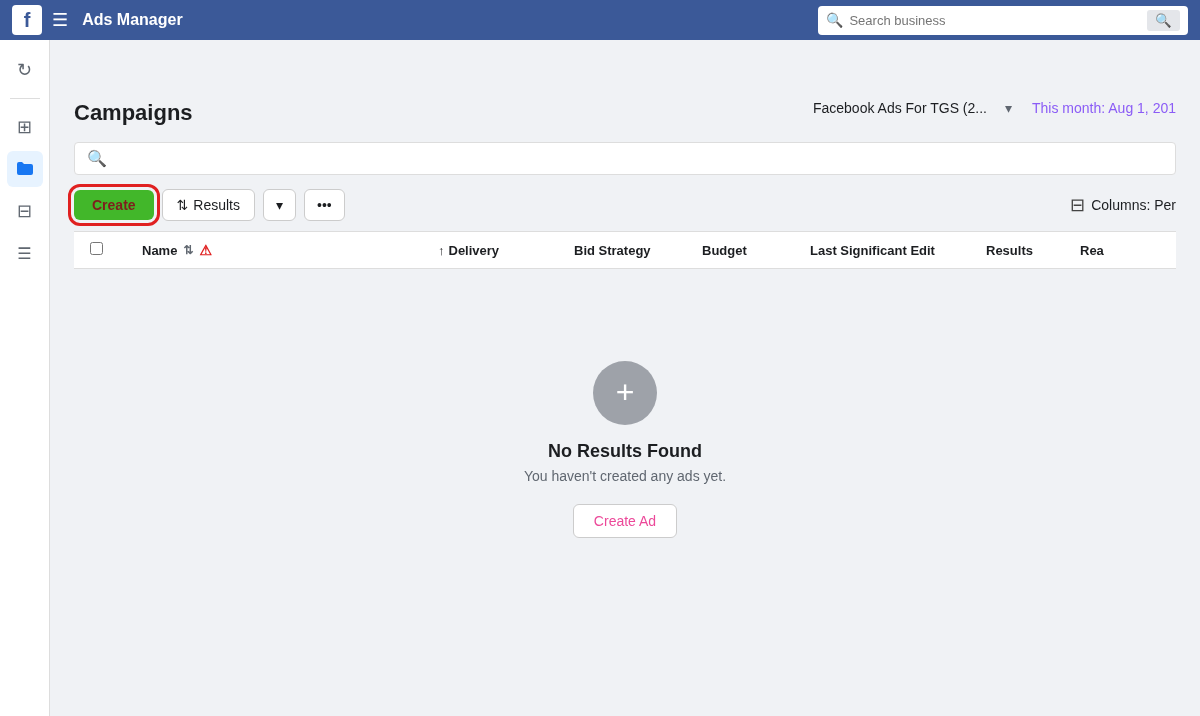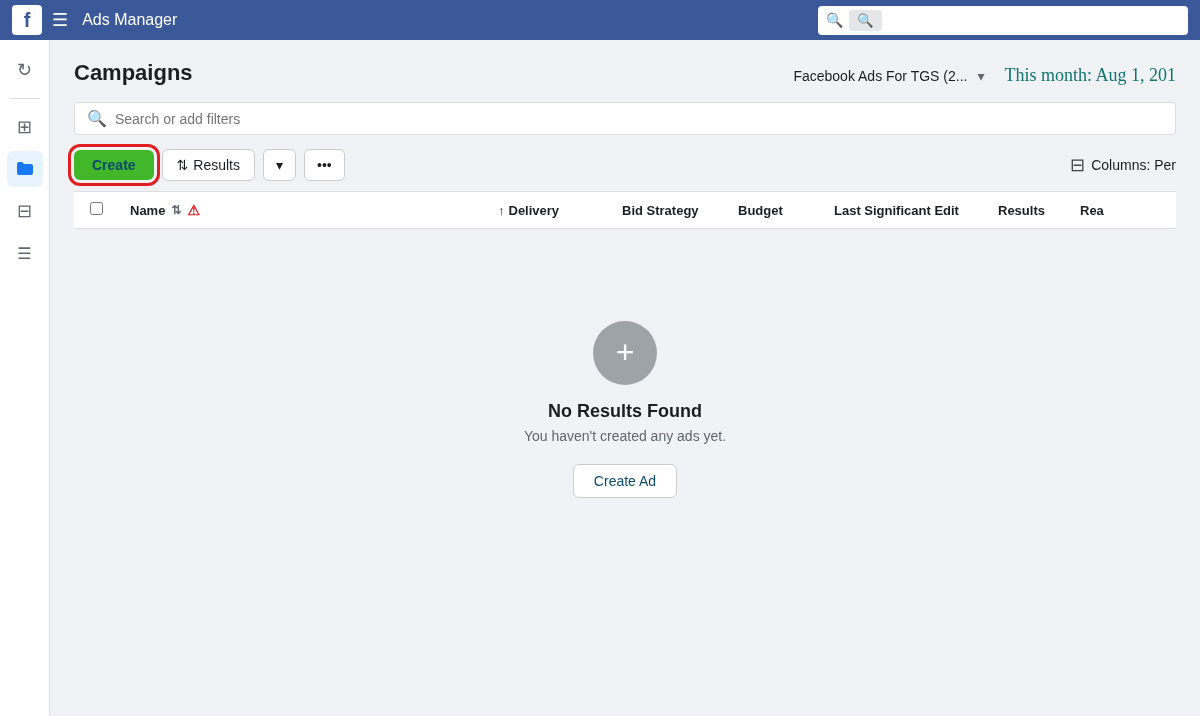--- a/index.html
+++ b/index.html
@@ -22,21 +22,21 @@
       background: white;
       border-radius: 4px;
       display: flex; align-items: center; justify-content: center;
       font-size: 20px; font-weight: bold; color: #3b5998;
       flex-shrink: 0;
     }
     .menu-icon {
       color: white; font-size: 18px; cursor: pointer; margin-right: 4px;
     }
     .nav-title {
-      color: white; font-size: 16px; font-weight: 400;
+      color: white; font-size: 16px; font-weight: 700;
     }
     .search-bar {
       margin-left: auto;
       display: flex;
       align-items: center;
       background: white;
       border-radius: 4px;
       padding: 4px 8px;
       width: 370px;
       gap: 6px;
@@ -78,49 +78,49 @@
       margin-top: 40px;
       margin-left: 50px;
       padding: 20px 24px;
       height: calc(716px - 40px);
       overflow: hidden;
     }
 
     
     .page-header {
       display: flex;
-      align-items: flex-end;
+      align-items: flex-start;
       justify-content: space-between;
       margin-bottom: 16px;
+      margin-top: 40px;
     }
     .page-title {
       font-size: 22px;
       font-weight: 700;
       color: #1c1e21;
     }
     .header-right {
       display: flex;
       align-items: center;
       gap: 20px;
     }
     .account-selector {
       display: flex;
       align-items: center;
-      gap: 10px;
+      gap: 18px;
       cursor: pointer;
       font-size: 14px;
       color: #1c1e21;
     }
     .account-dropdown-icon {
       color: #606770;
     }
     .date-range {
-      font-size: 18px;
-      color: #0f766e;
-      font-family: Liberation Serif, serif;
+      font-size: 14px;
+      color: #8b5cf6;
     }
 
     
     .filter-bar {
       display: flex;
       align-items: center;
       background: white;
       border: 1px solid #ddd;
       border-radius: 4px;
       padding: 6px 12px;
@@ -135,21 +135,21 @@
     
     .toolbar {
       display: flex;
       align-items: center;
       margin-bottom: 0;
       padding-bottom: 10px;
       gap: 8px;
     }
     .btn-create {
       background: #42b72a;
-      color: #0c4a6e;
+      color: #7f1d1d;
       border: none;
       border-radius: 6px;
       padding: 7px 18px;
       font-size: 14px;
       font-weight: 600;
       cursor: pointer;
       outline: 3px solid #e02020;
       outline-offset: 3px;
     }
     .btn-export {
@@ -177,21 +177,21 @@
     }
     .table-header {
       display: flex;
       align-items: center;
       background: white;
       border-bottom: 1px solid #ddd;
       padding: 10px 16px;
       font-size: 13px;
       font-weight: 600;
       color: #1c1e21;
-      gap: 4px;
+      gap: 16px;
     }
     .th-checkbox { width: 36px; flex-shrink: 0; }
     .th-name { flex: 1; min-width: 160px; display: flex; align-items: center; gap: 6px; }
     .th-sort-icon { color: #606770; font-size: 12px; }
     .th-warn { color: #e02020; font-size: 14px; margin-right: 8px; }
     .th-delivery { width: 120px; flex-shrink: 0; display: flex; align-items: center; gap: 4px; }
     .th-bid { width: 112px; flex-shrink: 0; }
     .th-budget { width: 92px; flex-shrink: 0; }
     .th-last-edit { width: 160px; flex-shrink: 0; }
     .th-results { width: 78px; flex-shrink: 0; }
@@ -222,36 +222,37 @@
     .empty-subtitle {
       font-size: 14px; color: #606770; margin-bottom: 20px;
     }
     .btn-create-ad {
       background: white;
       border: 1px solid #ccc;
       border-radius: 6px;
       padding: 8px 20px;
       font-size: 14px;
       cursor: pointer;
-      color: #0c4a6e;
+      color: #ec4899;
     }
 
     .columns-icon { font-size: 18px; color: #444; }
   </style>
 </head>
 <body>
 
 <nav class="top-nav">
   <div class="fb-logo">
     <span>f</span>
   </div>
   <span class="menu-icon">☰</span>
   <span class="nav-title">Ads Manager</span>
   <div class="search-bar">
     <span style="color:#888;">🔍</span>
+    <input type="text" placeholder="Search business" style="">
     <button class="search-btn">🔍</button>
   </div>
 </nav>
 
 <aside class="sidebar">
   <div class="sidebar-item" style="font-size:18px;">↻</div>
   <div class="sidebar-divider"></div>
   <div class="sidebar-item" style="font-size:18px;">⊞</div>
   <div class="sidebar-item active" style="font-size:18px;">
     <svg width="20" height="20" viewBox="0 0 20 20" fill="#1877f2">
@@ -270,21 +271,20 @@
       <div class="account-selector">
         <span>Facebook Ads For TGS (2...</span>
         <span class="account-dropdown-icon">▾</span>
       </div>
       <span class="date-range">This month: Aug 1, 201</span>
     </div>
   </div>
 
   <div class="filter-bar">
     <span class="filter-icon">🔍</span>
-    <input class="filter-input" type="text" placeholder="Search or add filters" style="">
   </div>
 
   <div class="toolbar">
     <button class="btn-create">Create</button>
     <button class="btn-export">
       <span style="font-size:14px;">⇅</span>
       <span>Results</span>
     </button>
     <button class="btn-icon">
       <span>▾</span>

